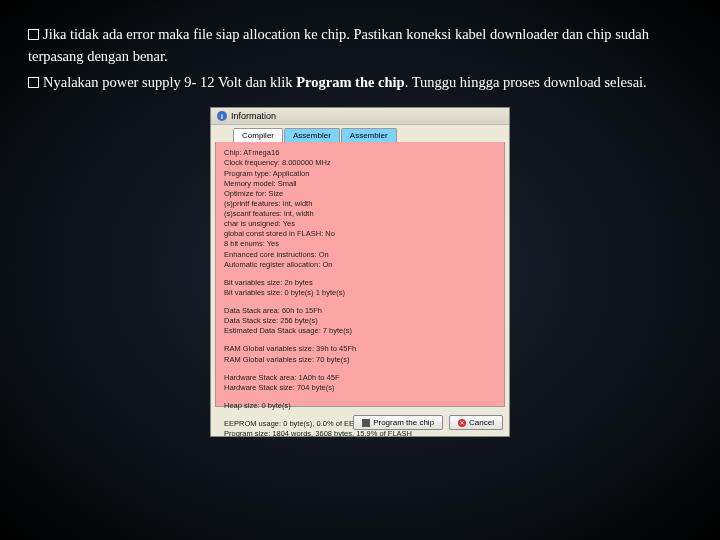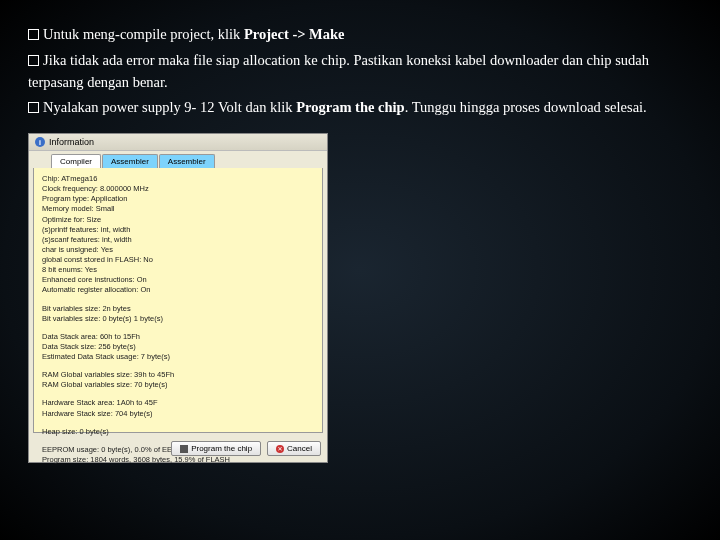--- a/index.html
+++ b/index.html
@@ -21,21 +21,21 @@
     display: inline-block;
     width: 11px;
     height: 11px;
     border: 1.5px solid #fff;
     margin-right: 4px;
     vertical-align: -1px;
   }
   .bold { font-weight: bold; }
   .dialog-wrap {
     display: flex;
-    justify-content: flex-start;
+    justify-content: center;
     margin-top: 14px;
   }
   .dialog {
     width: 300px;
     background: #ece9d8;
     border: 1px solid #888;
     font-family: Tahoma, Arial, sans-serif;
     font-size: 8px;
     color: #000;
   }
@@ -66,21 +66,21 @@
     background: #7dd3fc;
     border: 1px solid #999;
     border-bottom: none;
     border-radius: 2px 2px 0 0;
   }
   .tab.active {
     background: #fff;
     position: relative;
   }
   .content {
-    background: #fef9c3;
+    background: #fca5a5;
     margin: 0 4px 4px 4px;
     border: 1px solid #999;
     border-top: none;
     padding: 6px 8px;
     font-size: 7.5px;
     line-height: 1.35;
     color: #222;
     height: 265px;
   }
   .content p { margin-bottom: 8px; white-space: pre-line; }
@@ -107,23 +107,20 @@
   .x-icon {
     width: 8px; height: 8px; border-radius: 50%;
     background: #c33; color: #fff; font-size: 6px;
     display: inline-flex; align-items: center; justify-content: center;
   }
 </style>
 </head>
 <body>
 
 <div>
-  <div class="bullet-line">
-    <span class="bullet-box"></span><span>Untuk meng-compile project, klik </span><span class="bold">Project -&gt; Make</span>
-  </div>
   <div class="bullet-line">
     <span class="bullet-box"></span><span>Jika tidak ada error maka file siap allocation ke chip. Pastikan koneksi kabel downloader dan chip sudah terpasang dengan benar.</span>
   </div>
   <div class="bullet-line">
     <span class="bullet-box"></span><span>Nyalakan power supply 9- 12 Volt dan klik </span><span class="bold">Program the chip</span><span>. Tunggu hingga proses download selesai.</span>
   </div>
 </div>
 
 <div class="dialog-wrap">
   <div class="dialog">

